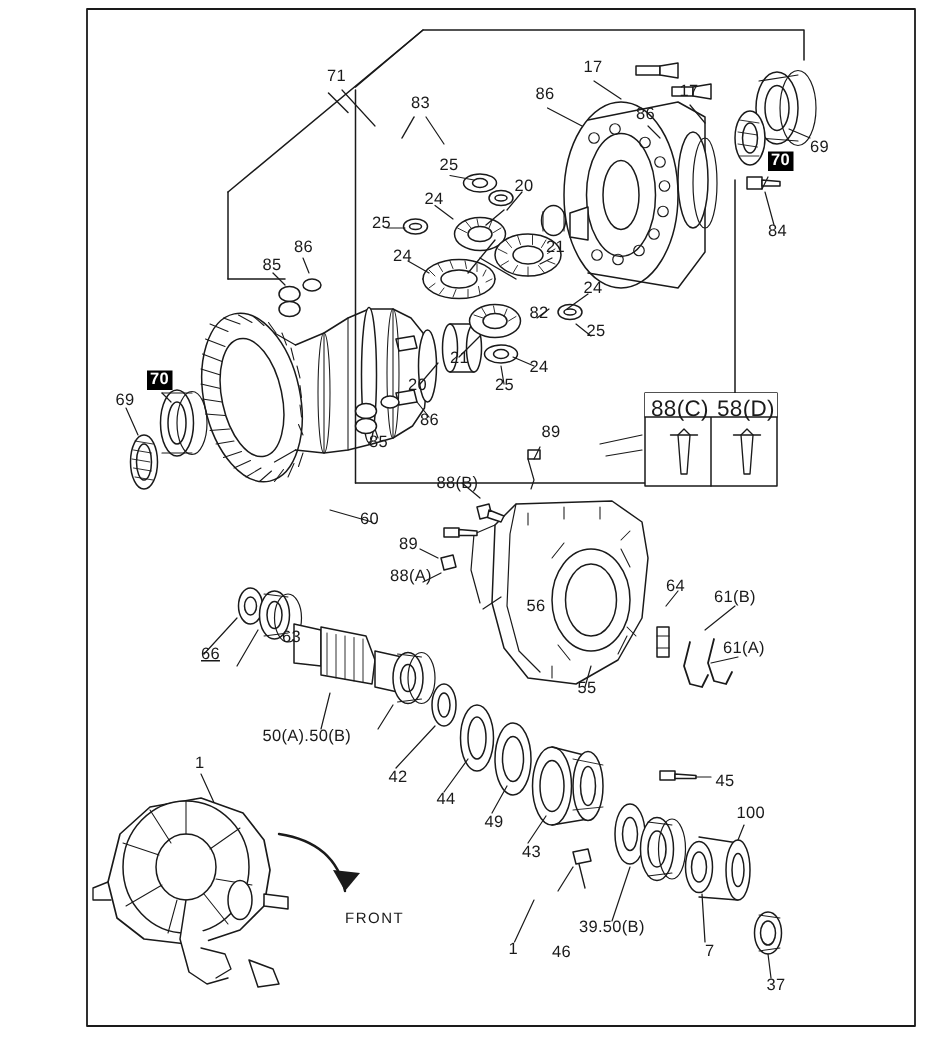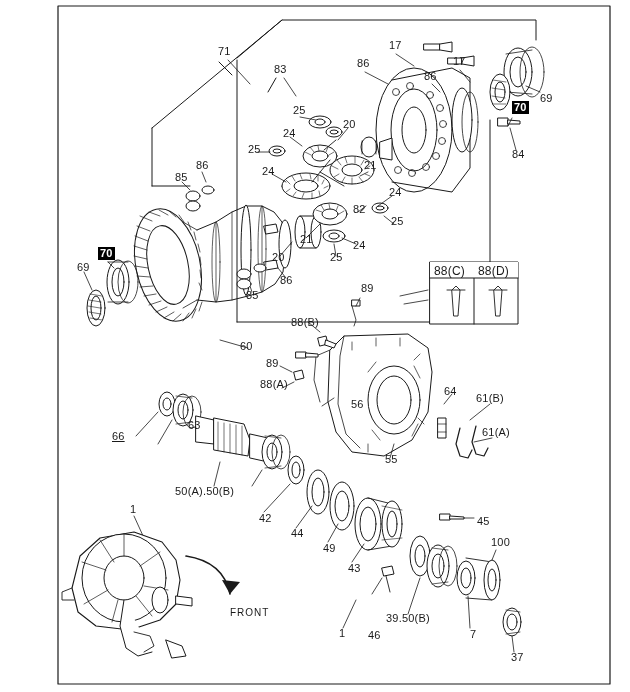--- a/index.html
+++ b/index.html
@@ -37,21 +37,21 @@
     background: #000000;
     color: #ffffff;
     padding: 1px 2px;
     font-weight: bold;
   }
   .lbl.front {
     font-size: 10px;
     letter-spacing: 1px;
   }
   .lbl.box {
-    font-size: 12px;
+    font-size: 15px;
   }
 </style>
 </head>
 <body>
 
 <div id="stage">
 
   <svg id="diagram-svg" viewBox="0 0 630 692">
     <g fill="none" stroke="#1a1a1a" stroke-width="1" stroke-linejoin="round" stroke-linecap="round">
 
@@ -469,34 +469,34 @@
   <div class="lbl" style="left:361px;top:283px;">89</div>
   <div class="lbl" style="left:291px;top:317px;">88(B)</div>
   <div class="lbl" style="left:266px;top:358px;">89</div>
   <div class="lbl" style="left:260px;top:379px;">88(A)</div>
   <div class="lbl" style="left:240px;top:341px;">60</div>
   <div class="lbl" style="left:315px;top:399px;margin-left:36px;">56</div>
   <div class="lbl" style="left:444px;top:386px;">64</div>
   <div class="lbl" style="left:476px;top:393px;">61(B)</div>
   <div class="lbl" style="left:482px;top:427px;">61(A)</div>
   <div class="lbl" style="left:385px;top:454px;">55</div>
-  <div class="lbl" style="left:112px;top:431px;text-decoration:underline;">66</div>
+  <div class="lbl" style="left:134px;top:431px;text-decoration:underline;">66</div>
   <div class="lbl" style="left:150px;top:420px;margin-left:38px;">63</div>
   <div class="lbl" style="left:175px;top:486px;">50(A).50(B)</div>
   <div class="lbl" style="left:259px;top:513px;">42</div>
   <div class="lbl" style="left:291px;top:528px;">44</div>
   <div class="lbl" style="left:323px;top:543px;text-align:center;">49</div>
   <div class="lbl" style="left:348px;top:563px;">43</div>
   <div class="lbl" style="left:368px;top:594px;margin-top:36px;">46</div>
   <div class="lbl" style="left:477px;top:516px;">45</div>
   <div class="lbl" style="left:491px;top:537px;">100</div>
   <div class="lbl" style="left:386px;top:613px;">39.50(B)</div>
   <div class="lbl" style="left:470px;top:629px;">7</div>
   <div class="lbl" style="left:511px;top:652px;">37</div>
   <div class="lbl" style="left:130px;top:504px;">1</div>
   <div class="lbl" style="left:339px;top:628px;">1</div>
 
   <div class="lbl box" style="left:434px;top:265px;">88(C)</div>
-  <div class="lbl box" style="left:478px;top:265px;">88(D)</div>
+  <div class="lbl box" style="left:478px;top:265px;">58(D)</div>
 
   <div class="lbl front" style="left:230px;top:608px;">FRONT</div>
 
 </div>
 
 </body></html>

